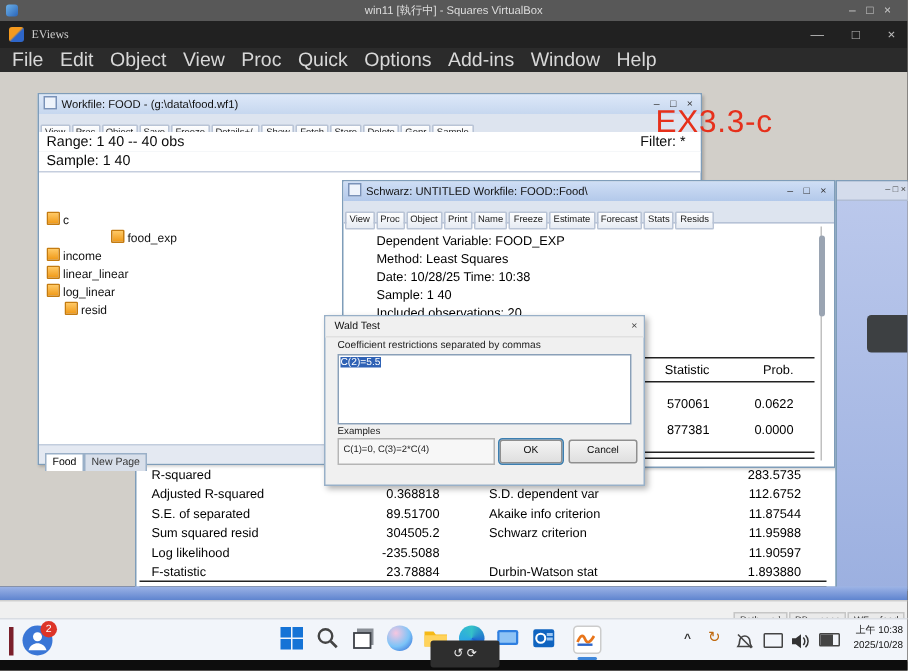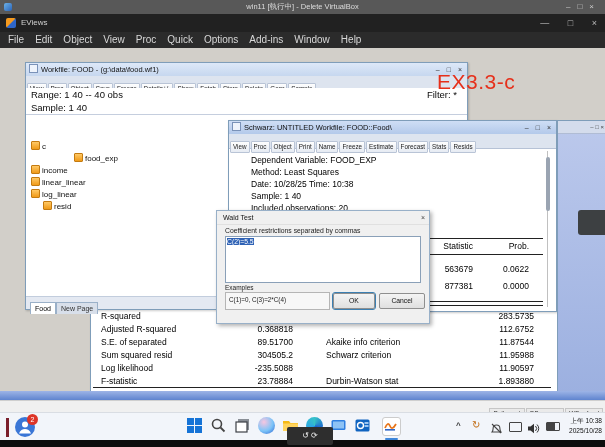--- a/index.html
+++ b/index.html
@@ -9,25 +9,25 @@
   .abs{position:absolute;}
   .txt{white-space:pre;}
   
   .vbox-bar{left:0;top:0;width:605px;height:14px;background:#585858;color:#ddd;
             font-size:7.5px;line-height:14px;text-align:center;}
   .vbox-controls{right:4px;top:0;height:14px;line-height:14px;color:#ccc;font-size:8px;letter-spacing:7px;}
   .vbox-icon{left:4px;top:3px;width:8px;height:8px;background:linear-gradient(135deg,#6db2e8,#2a64b8);border-radius:2px;}
   .ev-bar{left:0;top:14px;width:605px;height:18px;background:#212121;}
   .ev-logo{left:6px;top:18px;width:10px;height:10px;border-radius:2px;
            background:linear-gradient(135deg,#f59a1e 45%,#2e66c9 55%);}
-  .ev-title{left:21px;top:14px;height:18px;line-height:18px;color:#cfcfcf;font-size:8px;}
+  .ev-title{left:21px;top:14px;height:18px;line-height:18px;color:#cfcfcf;font-size:8px;font-family:Liberation Serif, serif;}
   .ev-controls{right:8px;top:14px;height:18px;line-height:18px;color:#bbb;font-size:9px;}
   .ev-controls span{margin-left:16px;}
   .menubar{left:0;top:32px;width:605px;height:16px;background:#2b2b2b;color:#d8d8d8;
-           font-size:10px;line-height:16px;}
+           font-size:13px;line-height:16px;}
   .menubar span{margin-left:5px;padding:2px 3px;}
   .mdi{left:0;top:48px;width:605px;height:343px;background:#d2cfc9;}
   
   .win{border:1px solid #7f9db9;background:#fff;box-shadow:1px 1px 2px rgba(0,0,0,.2);}
   .tbar{left:0;top:0;right:0;height:13px;background:linear-gradient(#dde8f8,#c6d7ef);
         color:#111;font-size:7.5px;line-height:13px;}
   .tbar .wicon{display:inline-block;width:7px;height:7px;margin:0 3px 0 3px;vertical-align:-1px;
         background:#eef3fb;border:1px solid #7a92b8;}
   .wctrl{position:absolute;right:5px;top:0;height:13px;line-height:13px;font-size:7px;color:#333;}
   .wctrl span{margin-left:7px;}
@@ -65,21 +65,21 @@
   .tk{width:17px;height:17px;top:4px;}
   .tray{top:8px;font-size:8px;color:#333;}
   .blackstrip{left:0;top:440px;width:605px;height:7px;background:#0d0d0d;}
   .annotation{font-size:21px;font-weight:500;letter-spacing:0.5px;}
 </style>
 </head>
 <body>
 
 <div class="abs vbox-bar">
   <div class="abs vbox-icon"></div>
-  <span>win11 [執行中] - Delete VirtualBox</span>
+  <span>win11 [執行中] - Squares VirtualBox</span>
   <div class="abs vbox-controls txt"><span>–</span><span>□</span><span>×</span></div>
 </div>
 
 <div class="abs ev-bar"></div>
 <div class="abs ev-logo"></div>
 <div class="abs ev-title">EViews</div>
 <div class="abs ev-controls">
   <span>—</span>
   <span>□</span>
   <span>×</span>
@@ -94,20 +94,21 @@
 <div class="abs win" style="left:90px;top:140px;width:466px;height:250px;">
   <div class="abs dbl" style="left:2px;top:158px;width:458px;"></div>
 
   <div class="abs cell" style="left:10px;top:170px;">R-squared</div>
   <div class="abs cell r" style="left:140px;top:170px;width:62px;"></div>
   <div class="abs cell" style="left:235px;top:170px;width:126px;overflow:hidden;">Mean dependent var</div>
   <div class="abs cell r" style="left:374px;top:170px;width:69px;">283.5735</div>
 
   <div class="abs cell" style="left:10px;top:183px;">Adjusted R-squared</div>
   <div class="abs cell r" style="left:140px;top:183px;width:62px;">0.368818</div>
+  <div class="abs cell" style="left:235px;top:183px;width:126px;overflow:hidden;">S.D. dependent var</div>
   <div class="abs cell r" style="left:374px;top:183px;width:69px;">112.6752</div>
 
   <div class="abs cell" style="left:10px;top:196px;">S.E. of separated</div>
   <div class="abs cell r" style="left:140px;top:196px;width:62px;">89.51700</div>
   <div class="abs cell" style="left:235px;top:196px;width:126px;overflow:hidden;">Akaike info criterion</div>
   <div class="abs cell r" style="left:374px;top:196px;width:69px;">11.87544</div>
 
   <div class="abs cell" style="left:10px;top:209px;">Sum squared resid</div>
   <div class="abs cell r" style="left:140px;top:209px;width:62px;">304505.2</div>
   <div class="abs cell" style="left:235px;top:209px;width:126px;overflow:hidden;">Schwarz criterion</div>
@@ -171,21 +172,21 @@
   <div class="abs cell" style="left:22px;top:70px;">Sample: 1 40</div>
   <div class="abs cell" style="left:22px;top:82px;">Included observations: 20</div>
 
   <div class="abs sep" style="left:6px;top:117px;width:308px;"></div>
   <div class="abs cell c" style="left:10px;top:120px;width:120px;">Variable</div>
   <div class="abs cell r" style="left:170px;top:120px;width:74px;">Statistic</div>
   <div class="abs cell r" style="left:256px;top:120px;width:44px;">Prob.</div>
   <div class="abs sep" style="left:6px;top:133px;width:308px;"></div>
 
   <div class="abs cell c" style="left:10px;top:143px;width:120px;">C</div>
-  <div class="abs cell r" style="left:170px;top:143px;width:74px;">563679</div>
+  <div class="abs cell r" style="left:170px;top:143px;width:74px;">570061</div>
   <div class="abs cell r" style="left:256px;top:143px;width:44px;">0.0622</div>
 
   <div class="abs cell c" style="left:10px;top:160px;width:120px;">INCOME</div>
   <div class="abs cell r" style="left:170px;top:160px;width:74px;">877381</div>
   <div class="abs cell r" style="left:256px;top:160px;width:44px;">0.0000</div>
 
   <div class="abs dbl" style="left:6px;top:180px;width:308px;"></div>
 </div>
 
 <div class="abs" style="left:557px;top:120px;width:48px;height:272px;background:linear-gradient(180deg,#bcc9ec,#9cb0e0);border:1px solid #7f9db9;">

